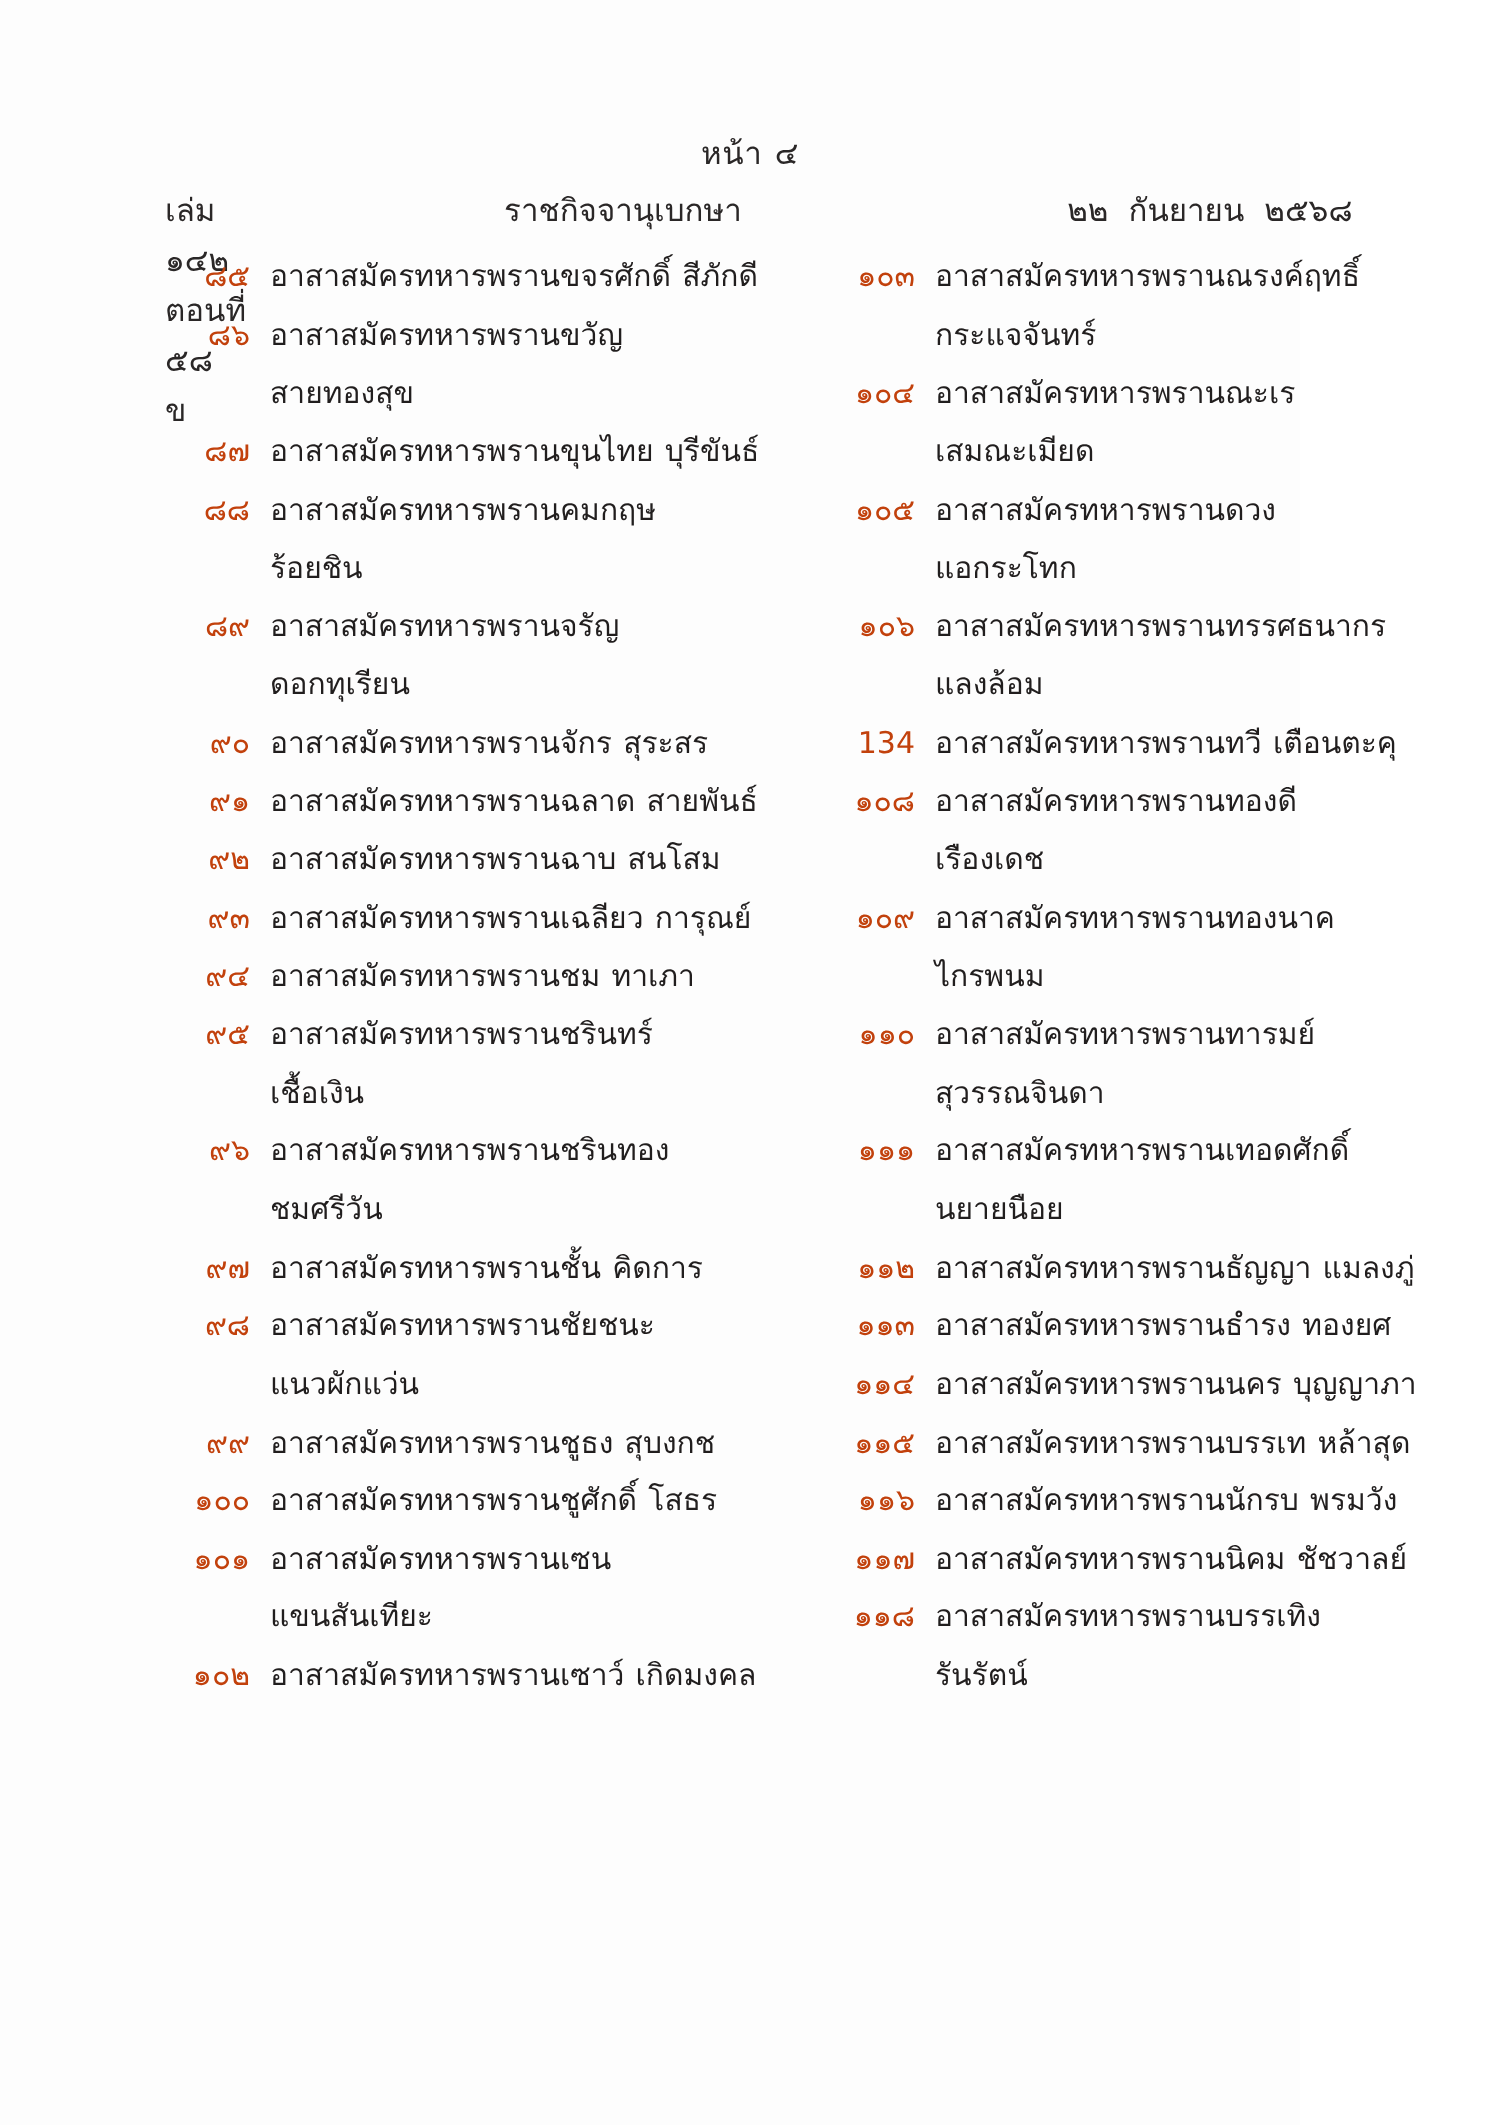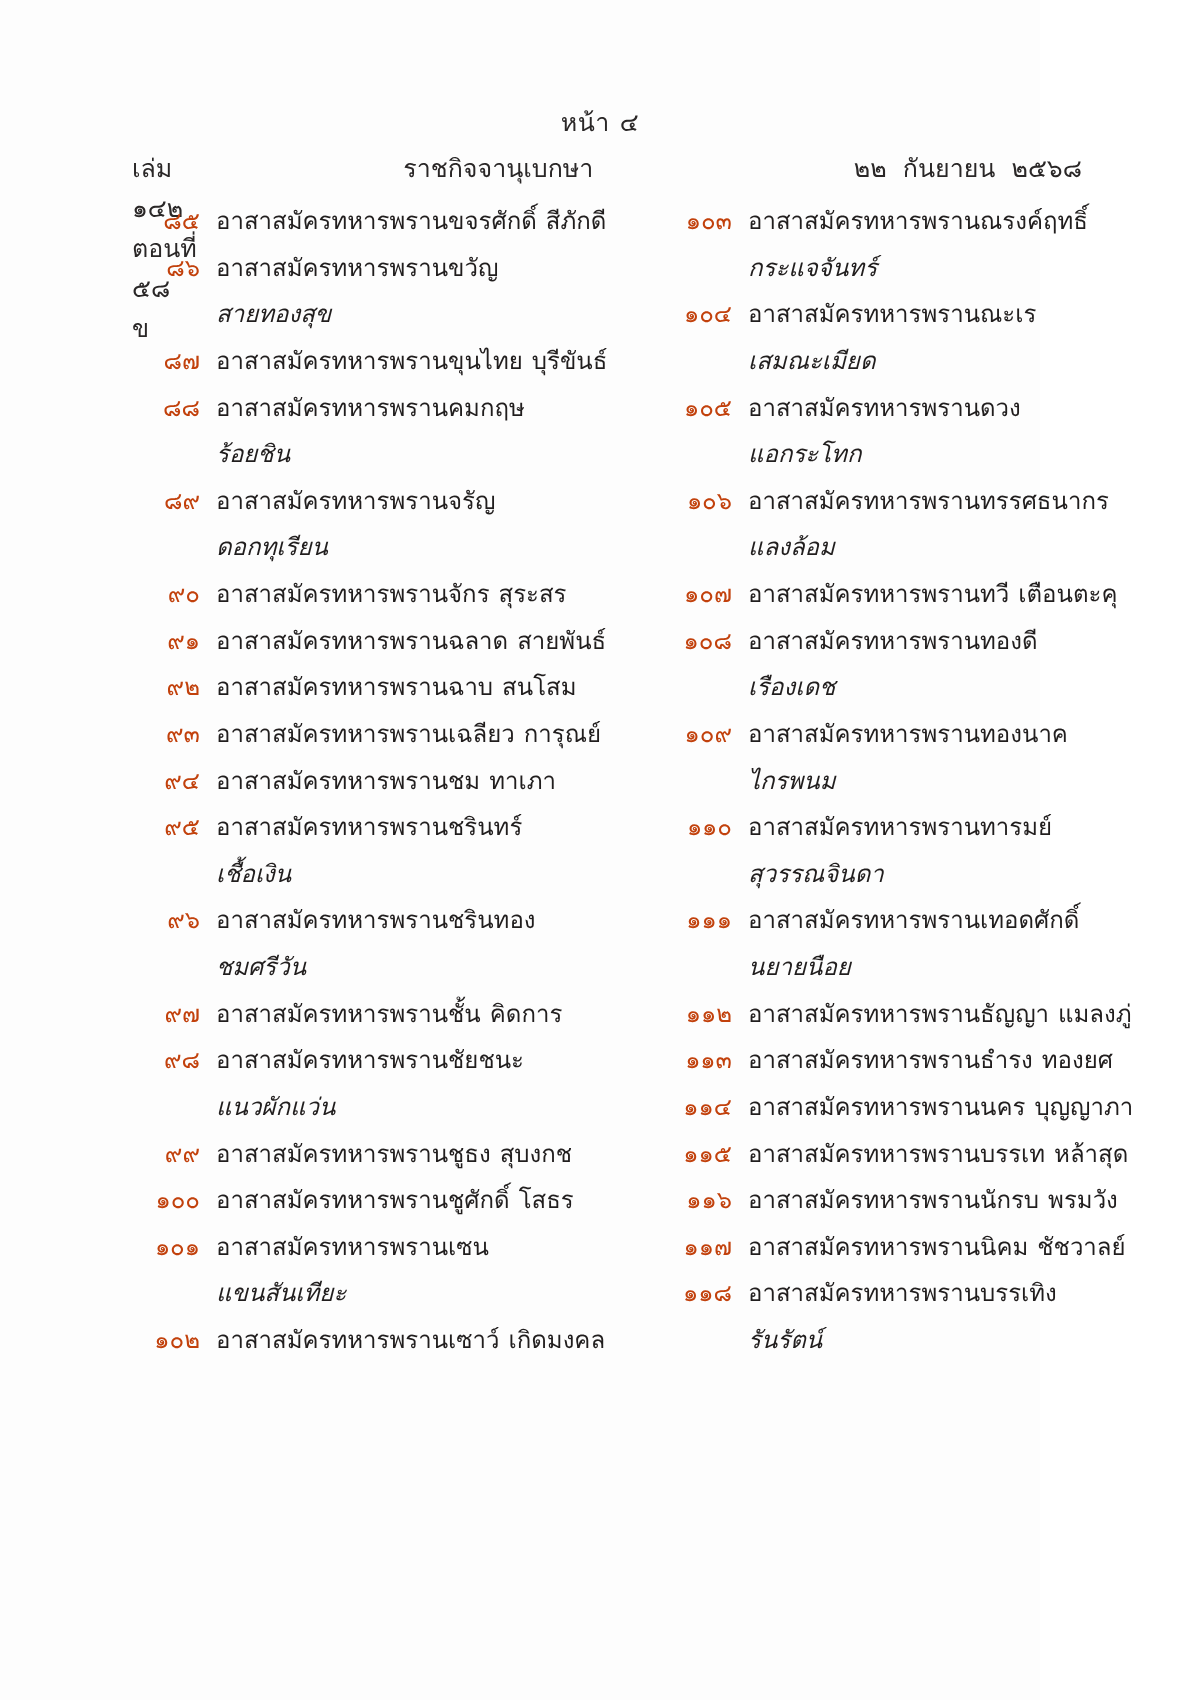--- a/index.html
+++ b/index.html
@@ -102,21 +102,20 @@
     font-size: 24px;
     color: #211e1e;
     line-height: 1.36;
     white-space: nowrap;
     text-align: right;
   }
   .entry-text .given-sep { display: inline-block; width: 9px; }
   .cont-line {
     display: flex;
     margin-bottom: 14px;
-    font-style: italic;
   }
   .cont-line .spacer {
     width: 72px;
     min-width: 72px;
   }
   .cont-line .cont-text {
     font-size: 24px;
     color: #211e1e;
     line-height: 1.36;
     padding-left: 16px;
@@ -285,21 +284,21 @@
         </div>
         <div class="entry">
           <div class="entry-num">๑๐๖</div>
           <div class="entry-text"><span>อาสาสมัครทหารพรานทรรศธนากร</span></div>
         </div>
         <div class="cont-line">
           <div class="spacer"></div>
           <div class="cont-text">แลงล้อม</div>
         </div>
         <div class="entry">
-          <div class="entry-num">๑๐๗</div>
+          <div class="entry-num">134</div>
           <div class="entry-text"><span>อาสาสมัครทหารพรานทวี</span><span class="given-sep"></span><span>เตือนตะคุ</span></div>
         </div>
         <div class="entry">
           <div class="entry-num">๑๐๘</div>
           <div class="entry-text"><span>อาสาสมัครทหารพรานทองดี</span></div>
         </div>
         <div class="cont-line">
           <div class="spacer"></div>
           <div class="cont-text">เรืองเดช</div>
         </div>

